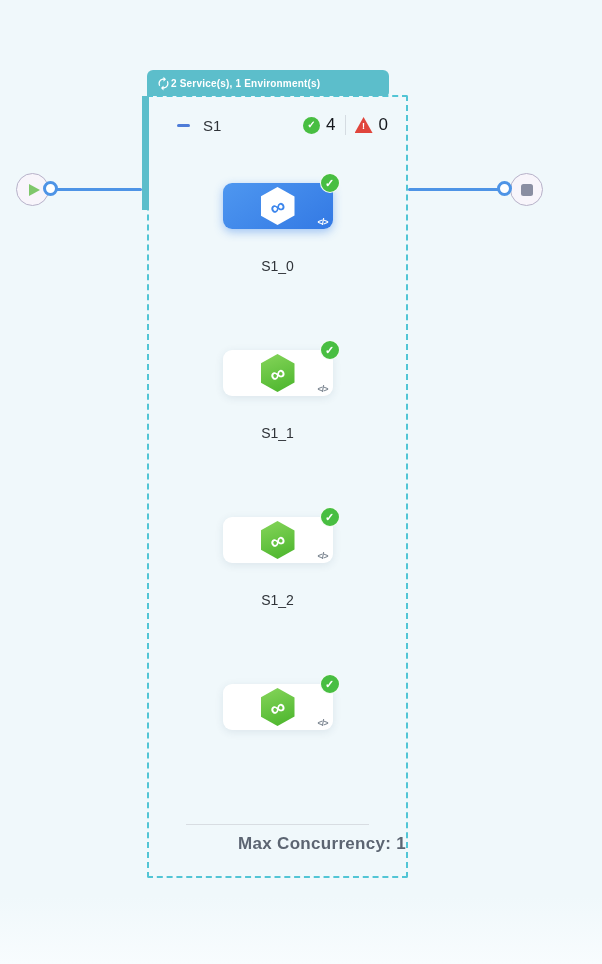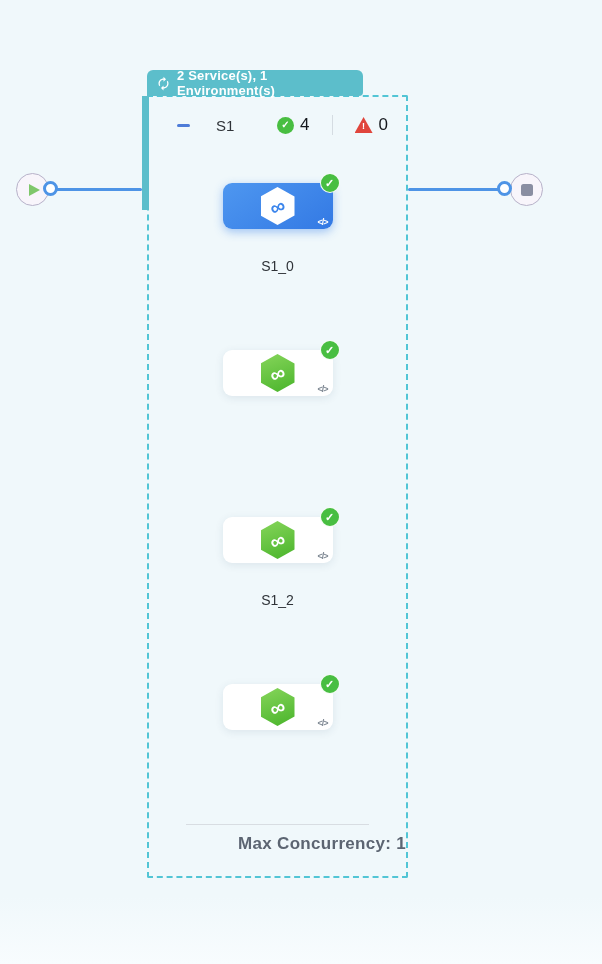--- a/index.html
+++ b/index.html
@@ -38,31 +38,31 @@
   
   .group-container{
     position:absolute;left:147px;top:95px;width:261px;height:783px;
     border:2px dashed #52C5D5;border-radius:2px;box-sizing:border-box;z-index:2;
   }
   .left-accent{
     position:absolute;left:-7px;top:-1px;width:7px;height:114px;
     background:#5CBECB;z-index:3;
   }
   .group-badge{
-    position:absolute;left:-2px;top:-27px;height:26px;width:216px;
+    position:absolute;left:-2px;top:-27px;height:26px;width:242px;
     background:#5CBECB;border-radius:6px 6px 4px 0;
-    display:flex;align-items:center;gap:6px;padding:0 9px;box-sizing:border-box;
-    color:#fff;font-size:13px;font-weight:700;letter-spacing:.2px;cursor:pointer;
+    display:flex;align-items:center;padding:0 9px;box-sizing:border-box;
+    color:#fff;font-size:10px;font-weight:700;letter-spacing:.2px;cursor:pointer;
   }
   .group-badge svg{flex:0 0 auto;display:block;}
 
   
   .group-header-row{
     position:absolute;left:28px;right:18px;top:16px;height:24px;
-    display:flex;align-items:center;gap:13px;
+    display:flex;align-items:center;
   }
   .minus-icon{width:13px;height:3px;background:#4E7CD8;border-radius:2px;cursor:pointer;}
   .group-name{margin-left:13px;font-size:15px;font-weight:500;color:#2F3338;}
   .spacer{flex:1;}
   .count-chip{display:flex;align-items:center;gap:6px;}
   .count-num{font-size:17px;font-weight:500;color:#15181D;}
   .check-circle{
     width:17px;height:17px;border-radius:50%;background:#48BE41;
     color:#fff;font-size:10px;font-weight:700;
     display:flex;align-items:center;justify-content:center;line-height:1;
@@ -183,20 +183,21 @@
     </div>
 
     <div class="node-item n1">
       <div class="node-card">
         <div class="hexagon">
           <span class="infinity">∞</span>
         </div>
         <div class="status-badge">✓</div>
         <div class="code-icon">&lt;/&gt;</div>
       </div>
+      <div class="node-label">S1_1</div>
     </div>
 
     <div class="node-item n2">
       <div class="node-card">
         <div class="hexagon">
           <span class="infinity">∞</span>
         </div>
         <div class="status-badge">✓</div>
         <div class="code-icon">&lt;/&gt;</div>
       </div>

